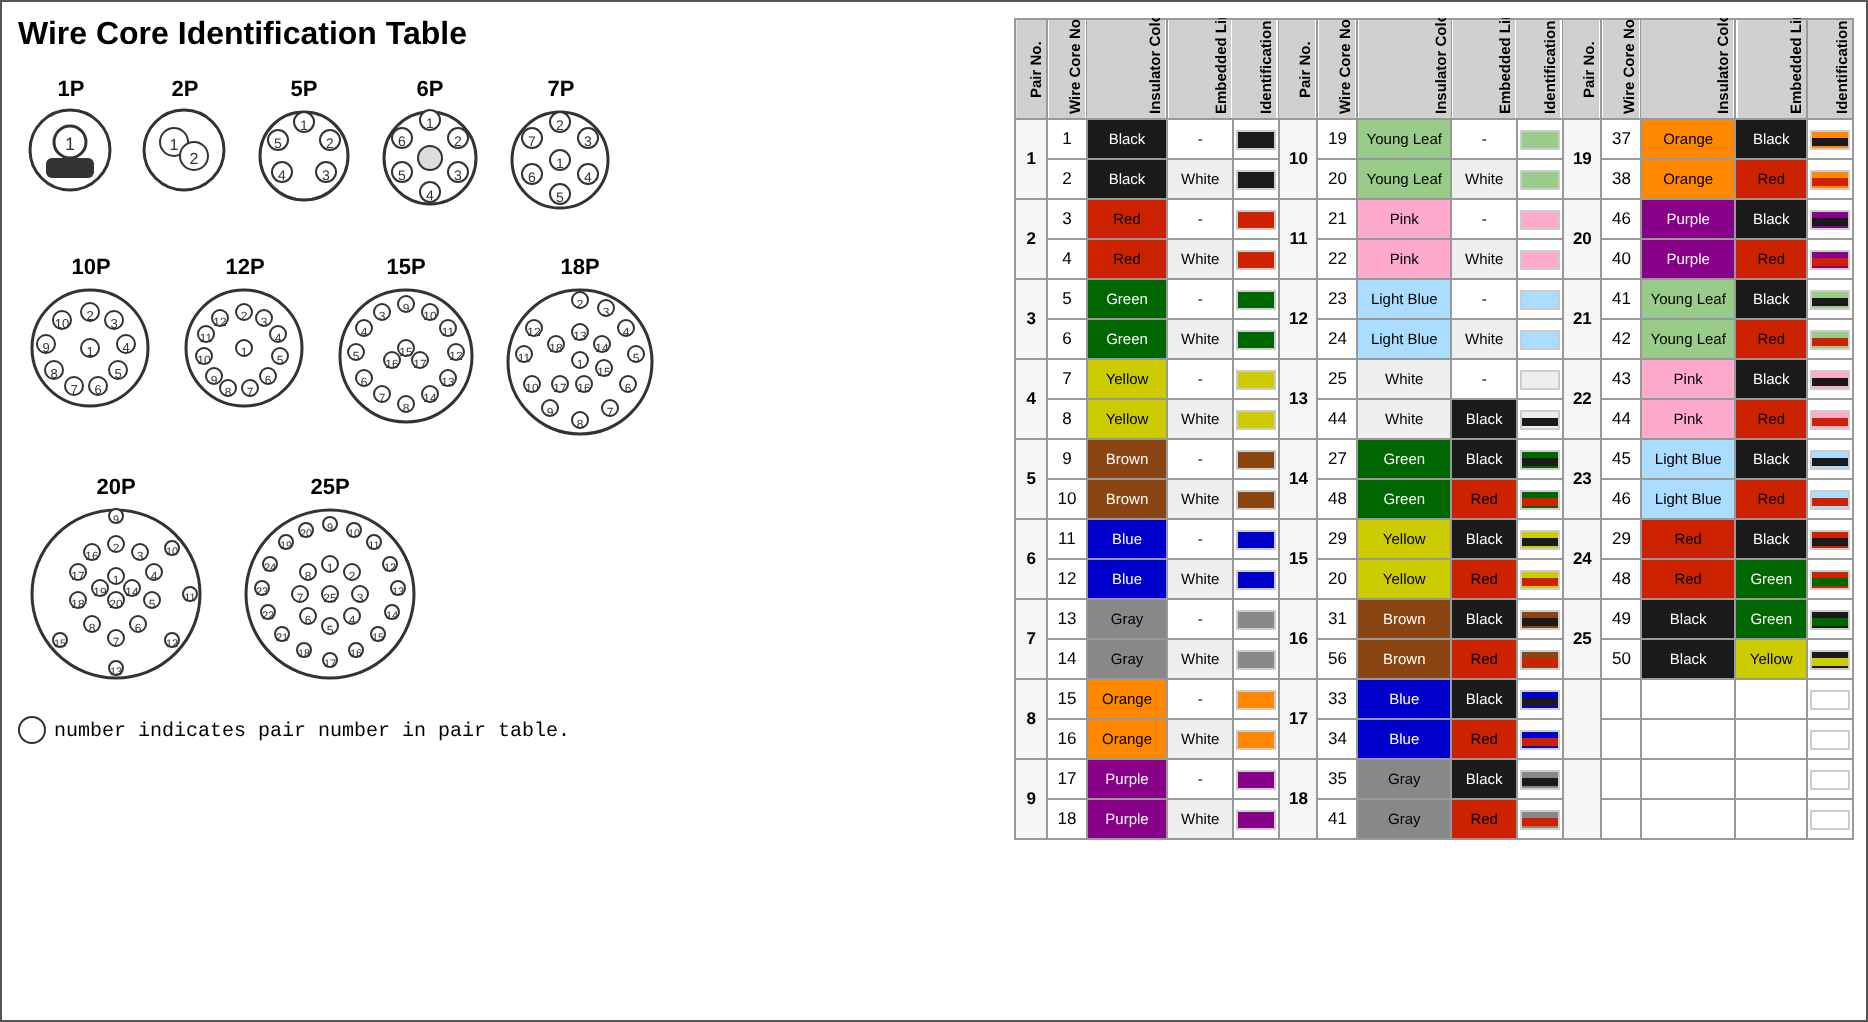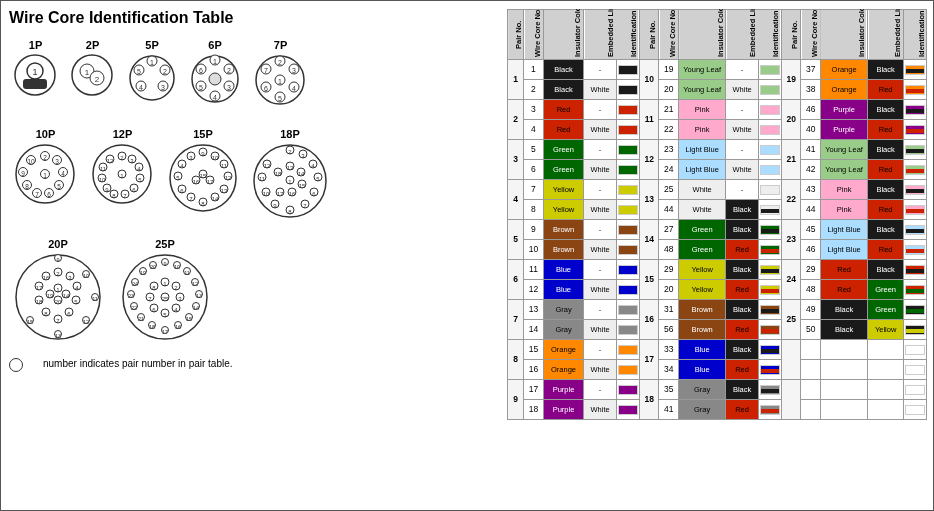--- a/index.html
+++ b/index.html
@@ -44,22 +44,23 @@
       font-weight: bold;
       margin-bottom: 2px;
     }
     svg.wire-circle {
       display: block;
     }
     .note {
       margin-top: 12px;
       font-size: 10px;
       display: flex;
-      align-items: flex-start;
-      gap: 20px;
+      align-items: flex-end;
+      gap: 4px;
+      font-family: Liberation Mono, monospace;
     }
     .note-circle {
       display: inline-block;
       width: 14px;
       height: 14px;
       border-radius: 50%;
       border: 1px solid #333;
       background: #fff;
     }
 

